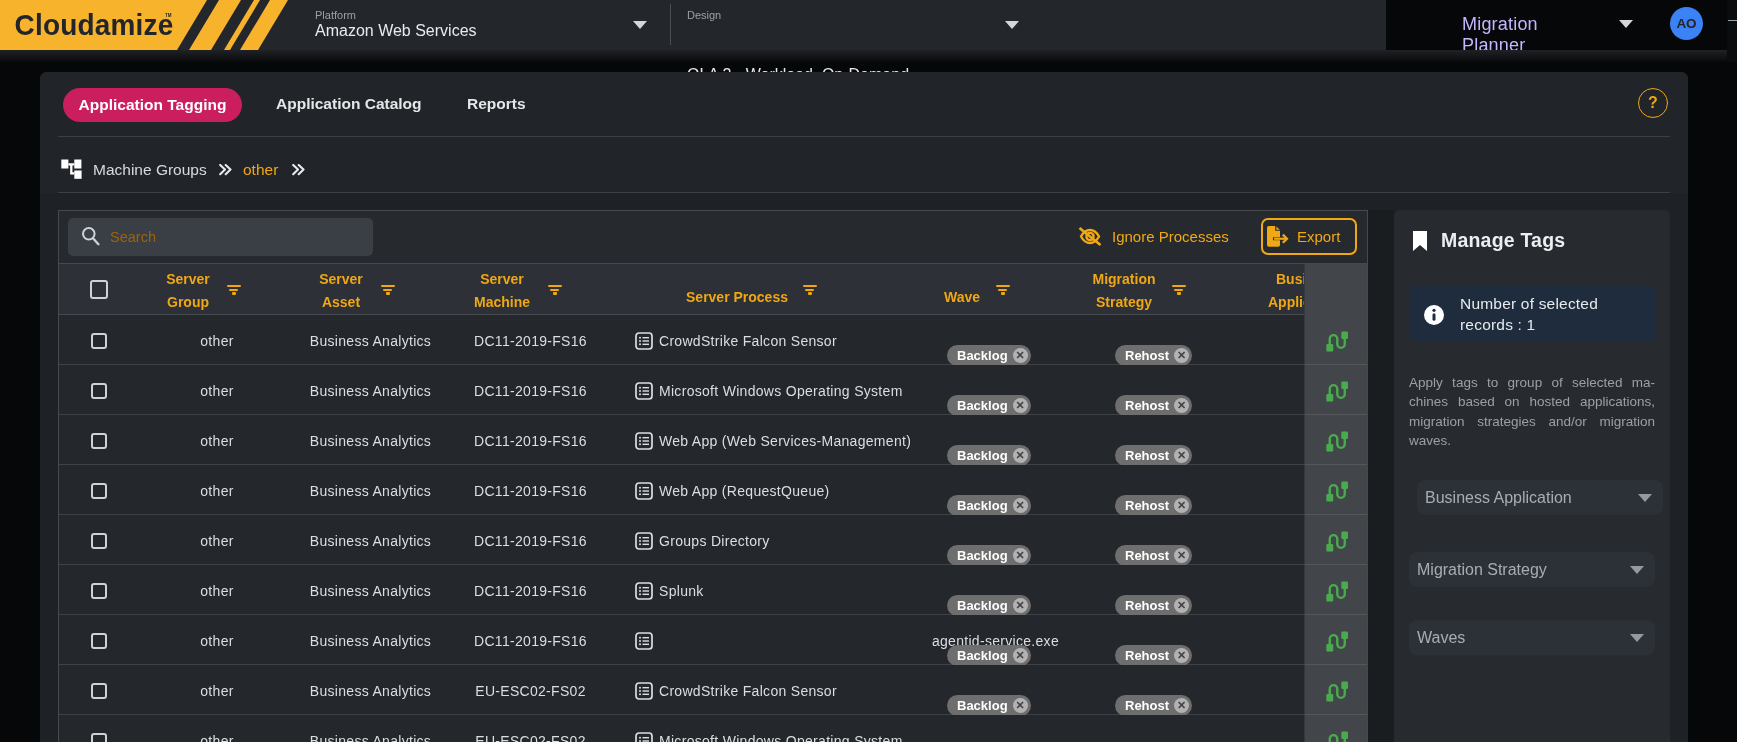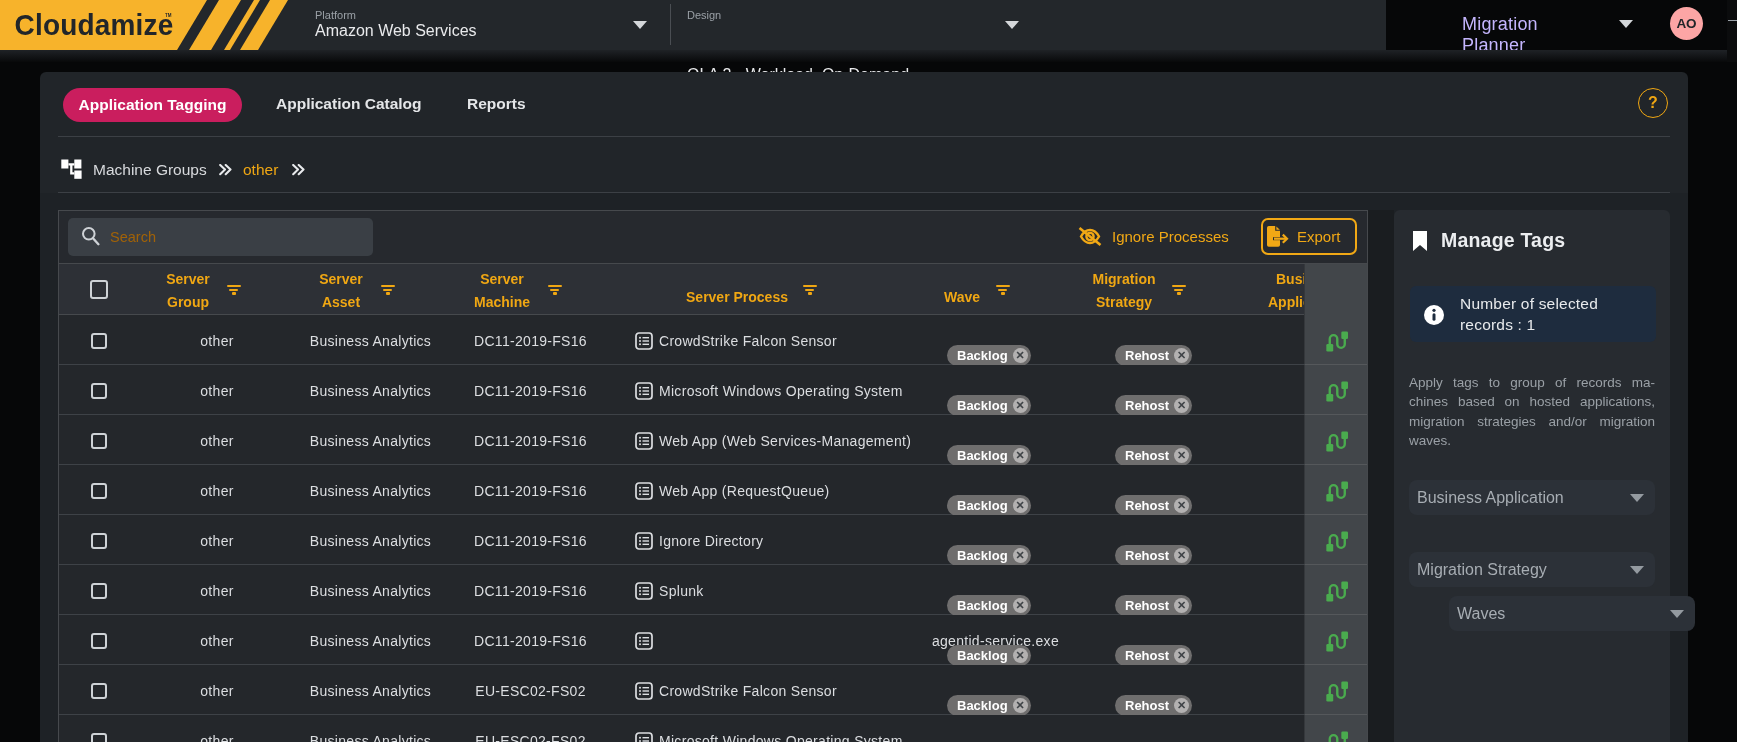--- a/index.html
+++ b/index.html
@@ -83,21 +83,21 @@
   </svg>
   <div class="lbl abs" style="left:315px; top:9px;">Platform</div>
   <div class="val abs" style="left:315px; top:22px;">Amazon Web Services</div>
   <div class="caret abs" style="left:633px; top:21px;"></div>
   <div class="abs" style="left:670px; top:4px; width:1px; height:41px; background:#4a4e53;"></div>
   <div class="lbl abs" style="left:687px; top:9px;">Design</div>
   <div class="val abs" style="left:687px; top:22px;margin-top:44px;">OLA 2 - Workload, On-Demand</div>
   <div class="caret abs" style="left:1005px; top:21px;"></div>
   <div class="abs" style="left:1462px; top:14px; font-size:18px; color:#c4b5fd; letter-spacing:0.2px;">Migration Planner</div>
   <div class="caret abs" style="left:1619px; top:20px;"></div>
-  <div class="abs" style="left:1670px; top:7px; width:33px; height:33px; border-radius:50%; background:#fca5a5; color:#212529; font-size:13.5px; font-weight:bold; text-align:center; line-height:33px;">AO</div>
+  <div class="abs" style="left:1670px; top:7px; width:33px; height:33px; border-radius:50%; background:#3b82f6; color:#212529; font-size:13.5px; font-weight:bold; text-align:center; line-height:33px;">AO</div>
 </div>
 <div id="topshadow"></div>
 <div id="rightstrip"></div>
 <div id="scrollline"></div>
 
 <div id="card"></div>
 <div id="cardbody"></div>
 <div id="gap"></div>
 <div class="tab-pill">Application Tagging</div>
 <div class="tab" style="left:276px;">Application Catalog</div>
@@ -296,21 +296,21 @@
   <div class="cell" style="left:409px; width:125px;">DC11-2019-FS16</div>
   <svg class="licon" width="18" height="18" viewBox="0 0 18 18">
 <rect x="1" y="1" width="16" height="16" rx="3" fill="none" stroke="#dcdee1" stroke-width="1.7"></rect>
 <circle cx="5" cy="5.7" r="1" fill="#dcdee1"></circle>
         <line x1="7.5" y1="5.7" x2="14" y2="5.7" stroke="#dcdee1" stroke-width="1.4"></line>
 <circle cx="5" cy="9" r="1" fill="#dcdee1"></circle>
         <line x1="7.5" y1="9" x2="14" y2="9" stroke="#dcdee1" stroke-width="1.4"></line>
 <circle cx="5" cy="12.3" r="1" fill="#dcdee1"></circle>
         <line x1="7.5" y1="12.3" x2="14" y2="12.3" stroke="#dcdee1" stroke-width="1.4"></line>
 </svg>
-  <div class="cell" style="left:600px; width:400px; text-align:left;">Ignore Directory</div>
+  <div class="cell" style="left:600px; width:400px; text-align:left;">Groups Directory</div>
   <div class="chip" style="left:888px;">Backlog<span class="x">✕</span></div>
   <div class="chip" style="left:1056px;">Rehost<span class="x">✕</span></div>
   <div class="pincell">
         <svg class="gicon" width="27" height="25" viewBox="0 0 24 24">
 <path d="M6.5 16 V9.5 a3.6 3.6 0 0 1 7.2 0 v5 a3.6 3.6 0 0 0 7.2 0 V8" fill="none" stroke="#4aab4e" stroke-width="2.3"></path>
 <rect x="3.2" y="14.5" width="6.6" height="7" rx="1.2" fill="#4aab4e"></rect>
 <rect x="17.6" y="2.5" width="6.4" height="7" rx="1.2" fill="#4aab4e"></rect>
 </svg>
       </div>
 </div>
@@ -422,20 +422,20 @@
 </svg>
 <div id="mt-title">Manage Tags</div>
 <div id="infobox"></div>
 <svg class="abs" style="left:1424px; top:305px;" width="20" height="20" viewBox="0 0 20 20">
   <circle cx="10" cy="10" r="10" fill="#fff"></circle>
   <circle cx="10" cy="5.3" r="1.6" fill="#1e2c3e"></circle>
   <rect x="8.5" y="8.2" width="3" height="7.6" rx="1.5" fill="#1e2c3e"></rect>
 </svg>
 <div id="info-txt">Number of selected<br>records : 1</div>
 <div id="para">
-  <div class="jl">Apply tags to group of records ma-</div>
+  <div class="jl">Apply tags to group of selected ma-</div>
   <div class="jl">chines based on hosted applications,</div>
   <div class="jl">migration strategies and/or migration</div>
   <div>waves.</div>
 </div>
-<div class="dd" style="top:480px;">Business Application<div class="caret"></div></div>
+<div class="dd" style="top:480px;margin-left:8px;">Business Application<div class="caret"></div></div>
 <div class="dd" style="top:551.5px;">Migration Strategy<div class="caret"></div></div>
-<div class="dd" style="top:596px;margin-left:40px;">Waves<div class="caret"></div></div>
+<div class="dd" style="top:620px;">Waves<div class="caret"></div></div>
 
 </body></html>

